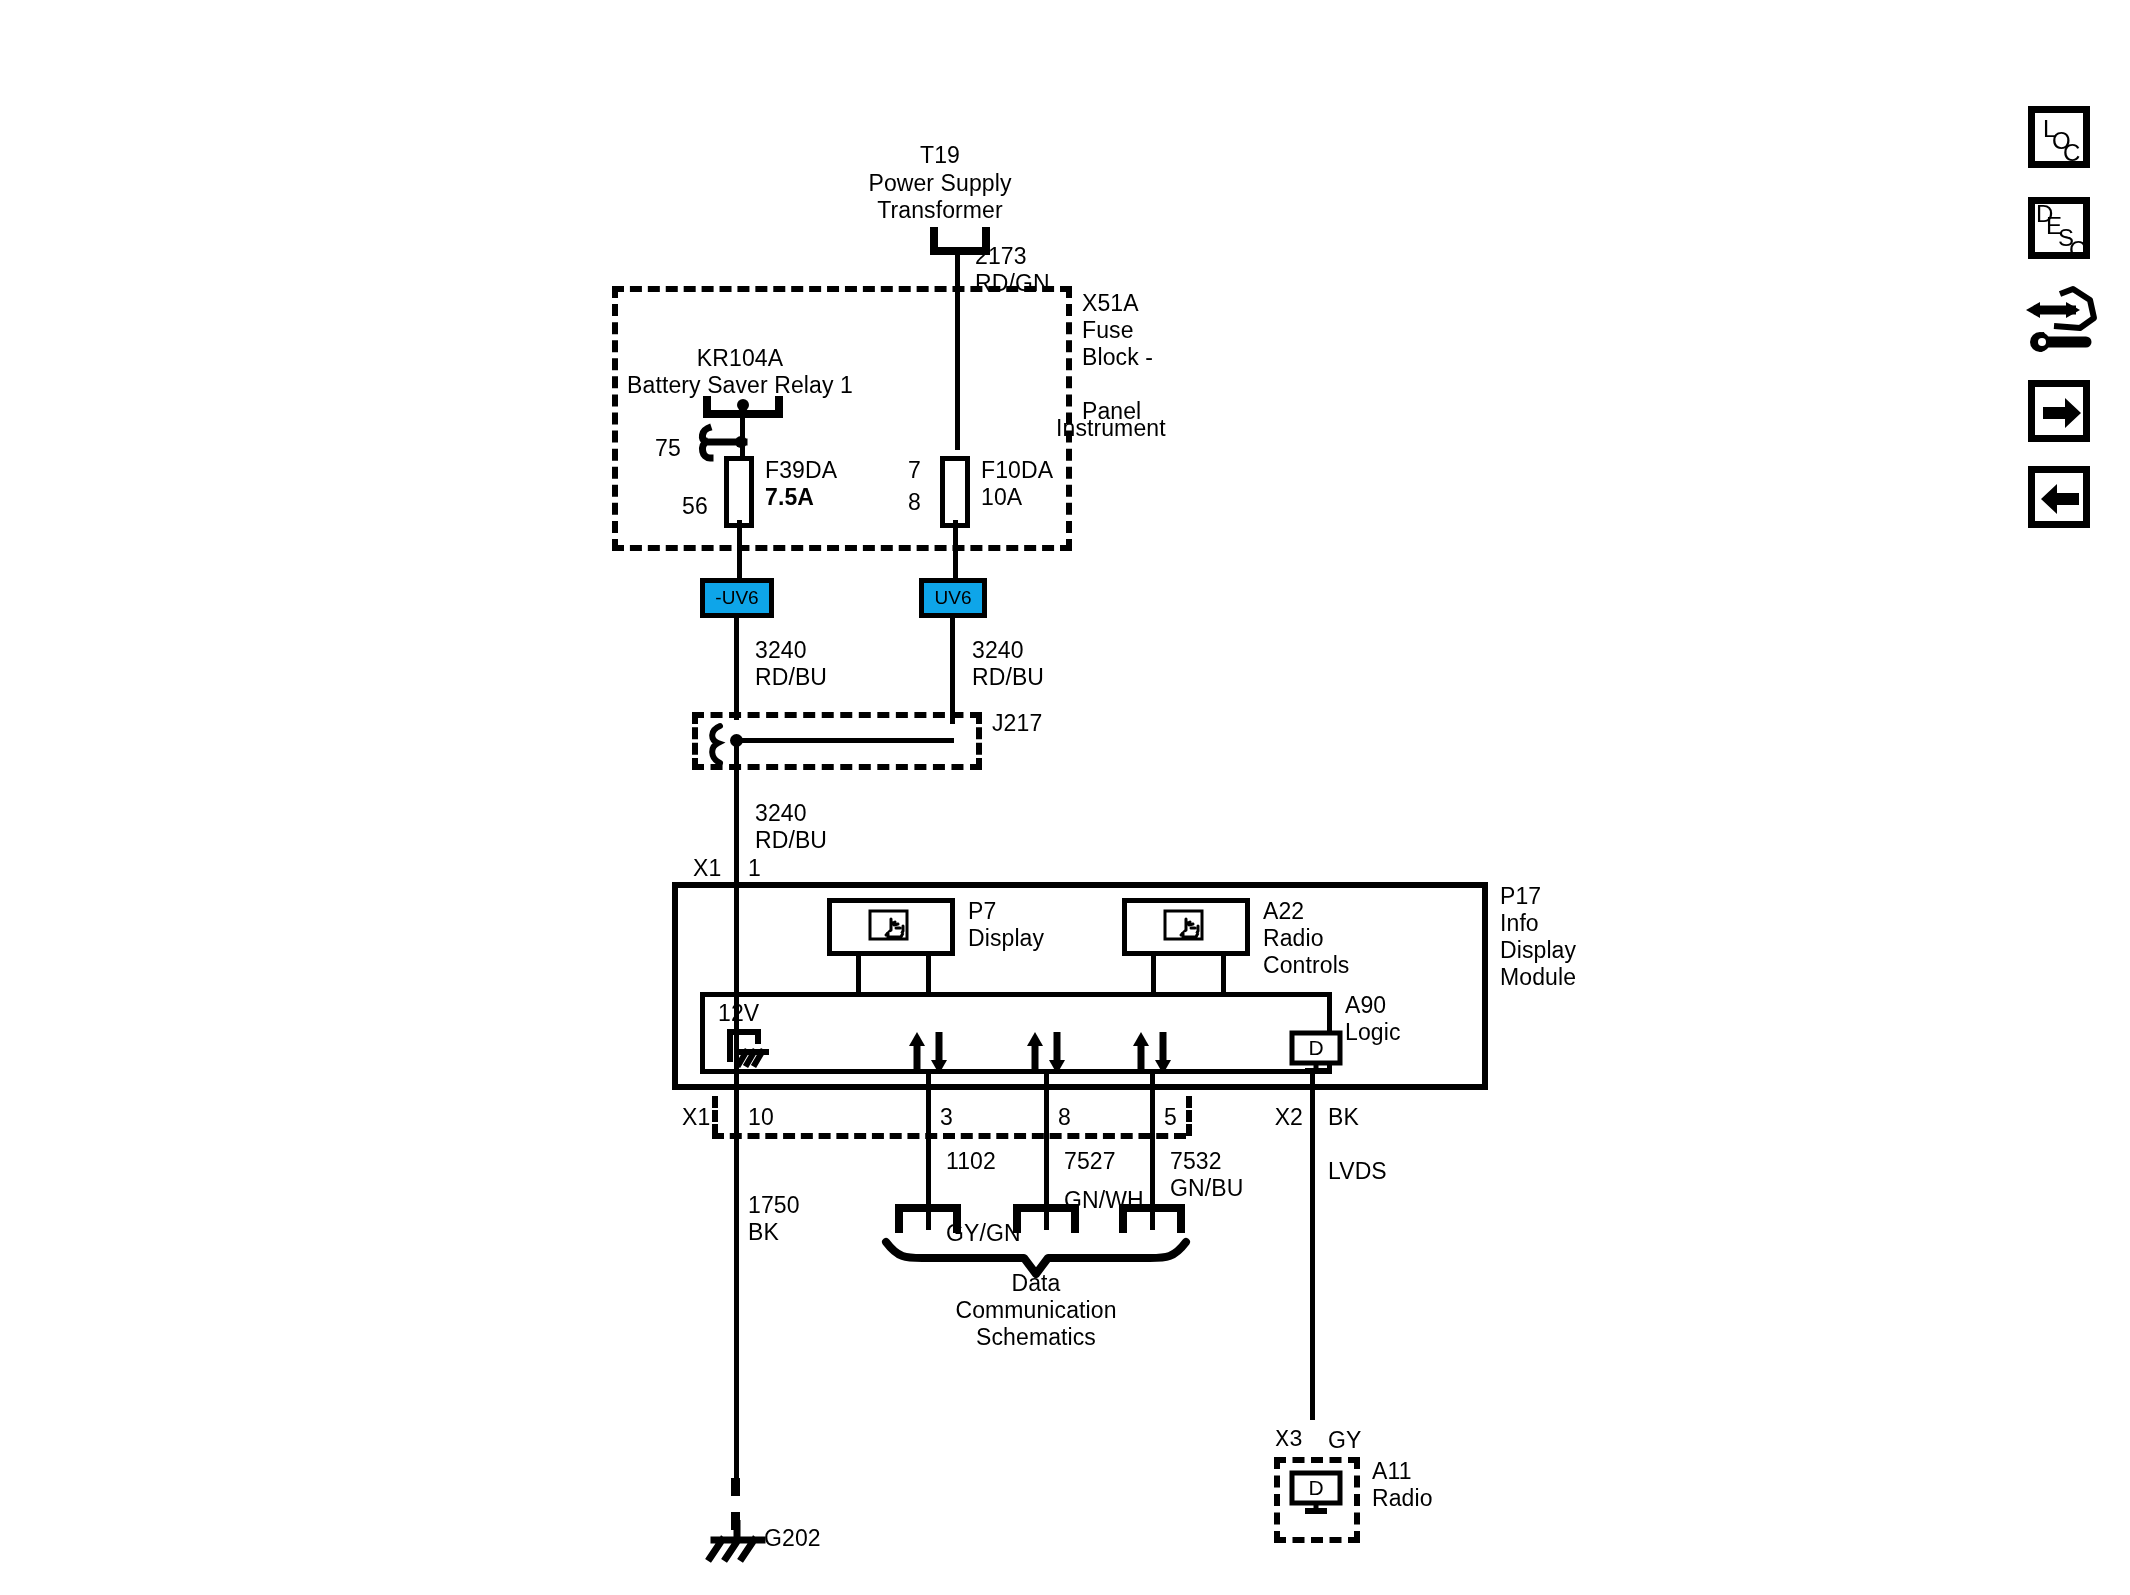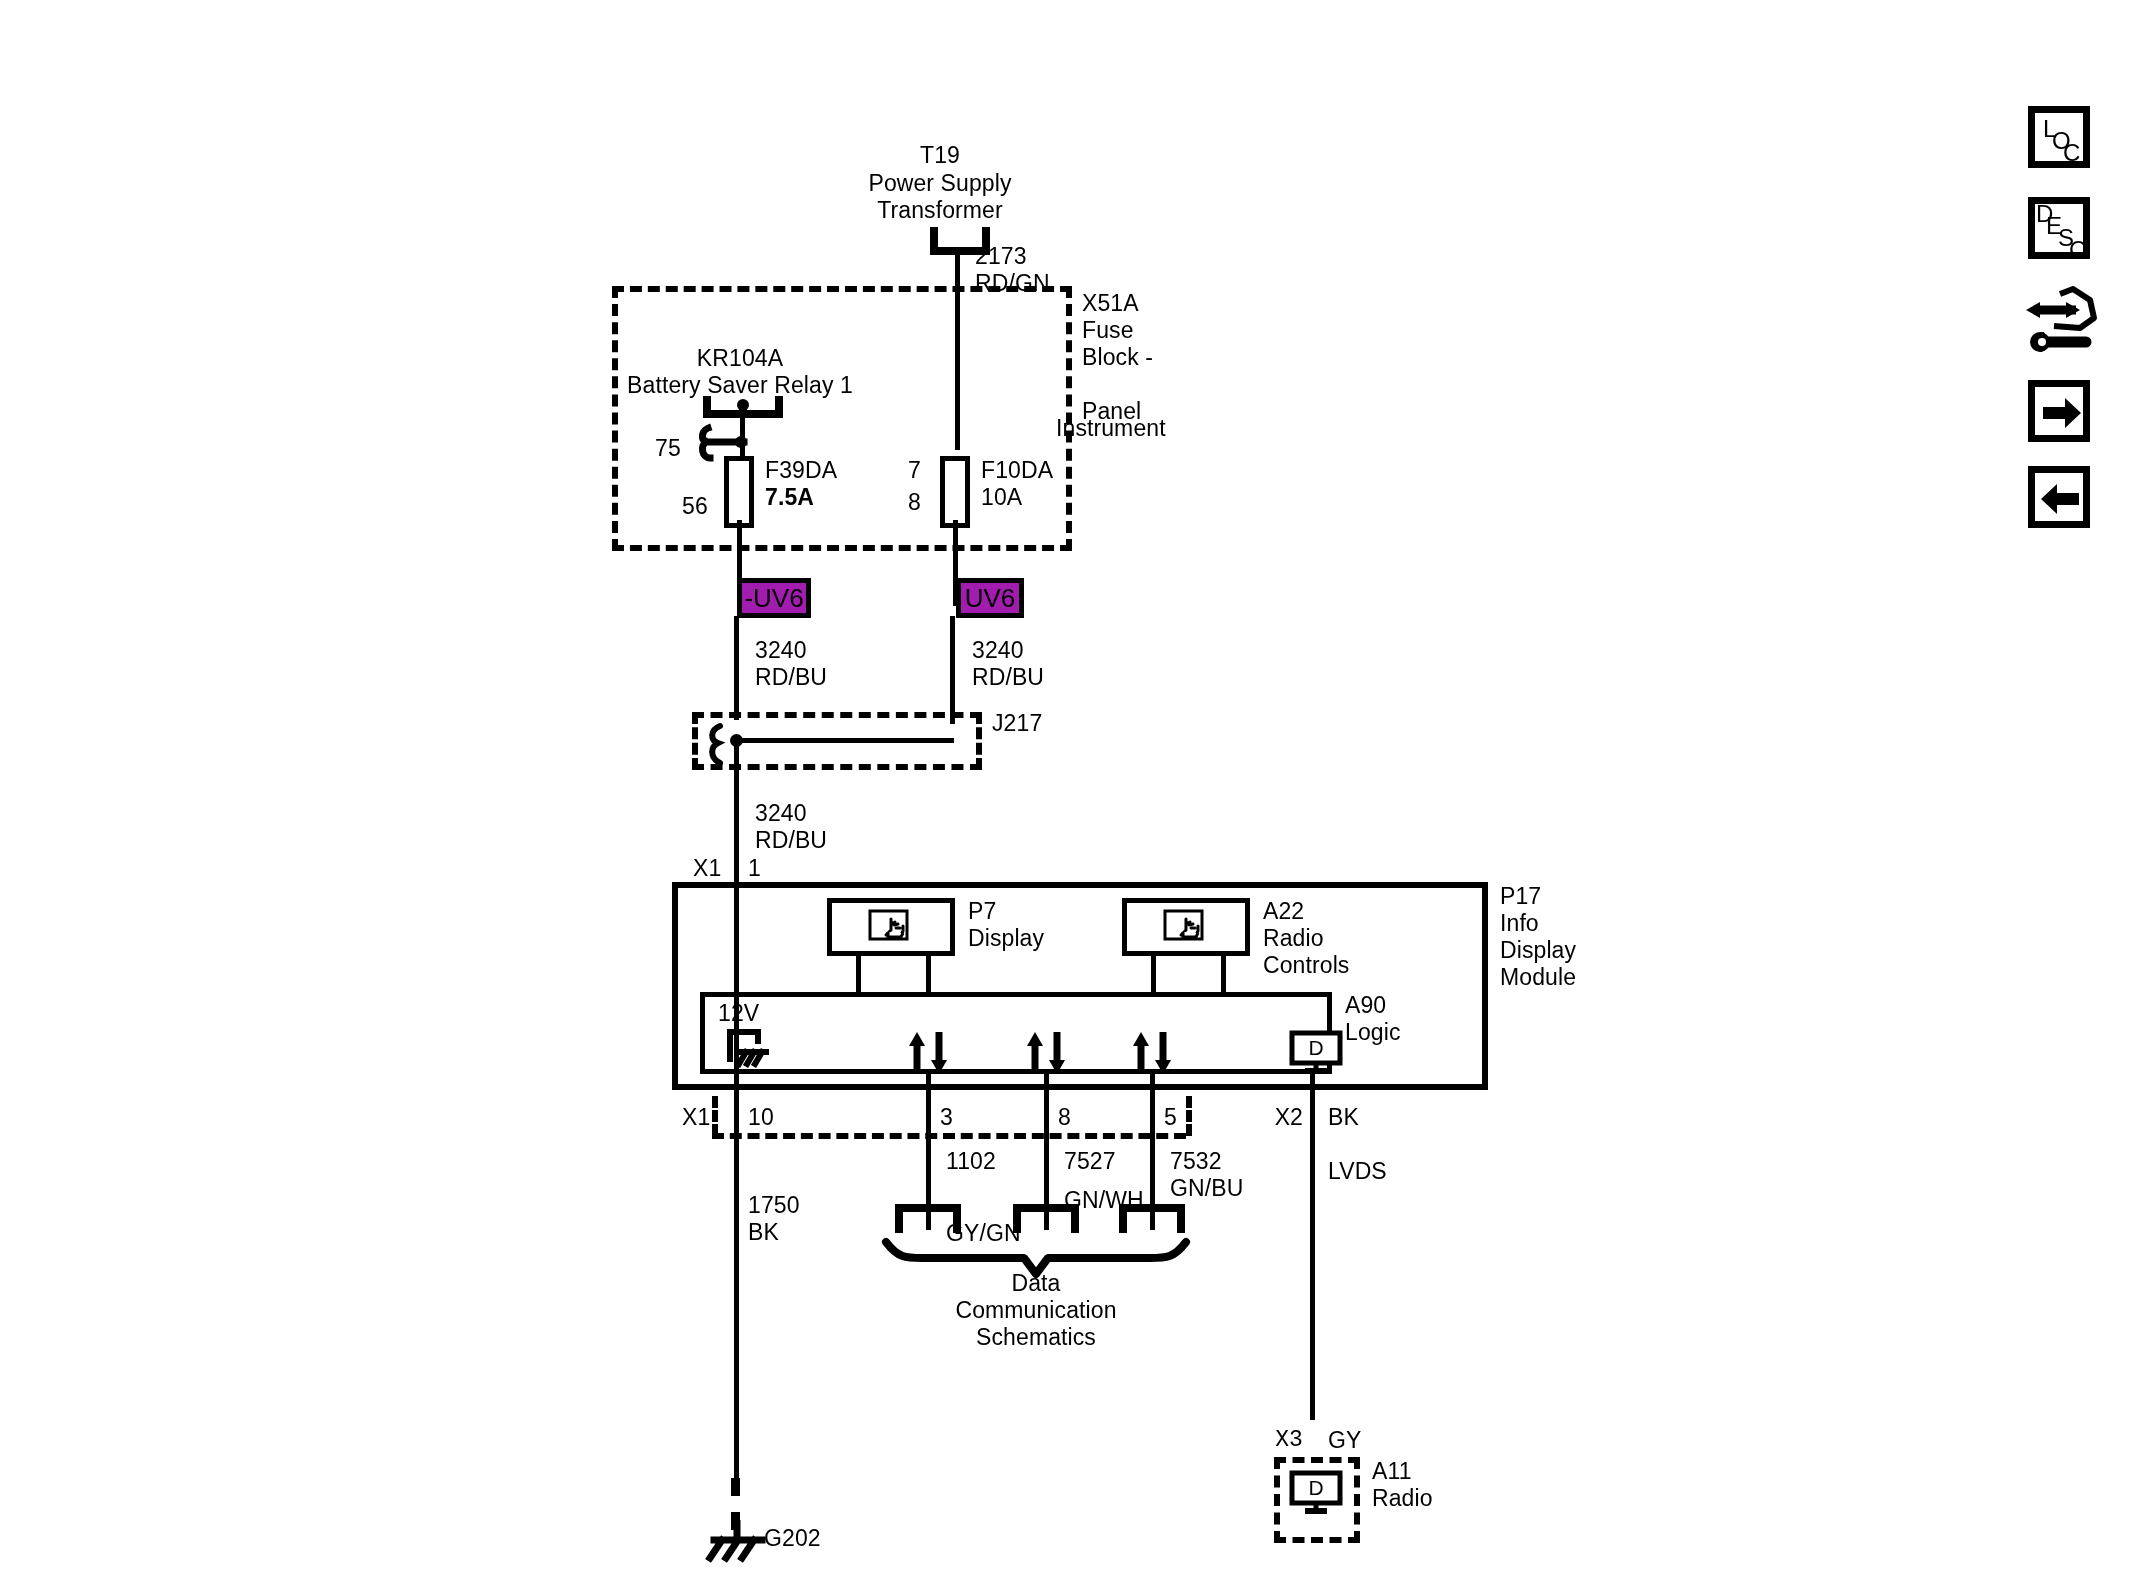--- a/index.html
+++ b/index.html
@@ -44,28 +44,27 @@
     position:absolute;
     border:6px solid #000;
     background:#fff;
     box-sizing:border-box;
   }
   .solidbox.thin{border-width:5px;}
   
   .conn{
     position:absolute;
     border:5px solid #000;
-    background:#a21caf;
+    background:#0ea5e9;
     box-sizing:border-box;
     display:flex;
     align-items:center;
     justify-content:center;
-    font-size:26px;
+    font-size:19px;
     color:#000;
-    margin-left:37px;
   }
   
   .fuse{
     position:absolute;
     border:5px solid #000;
     background:#fff;
     box-sizing:border-box;
   }
   
   .tbtn{

